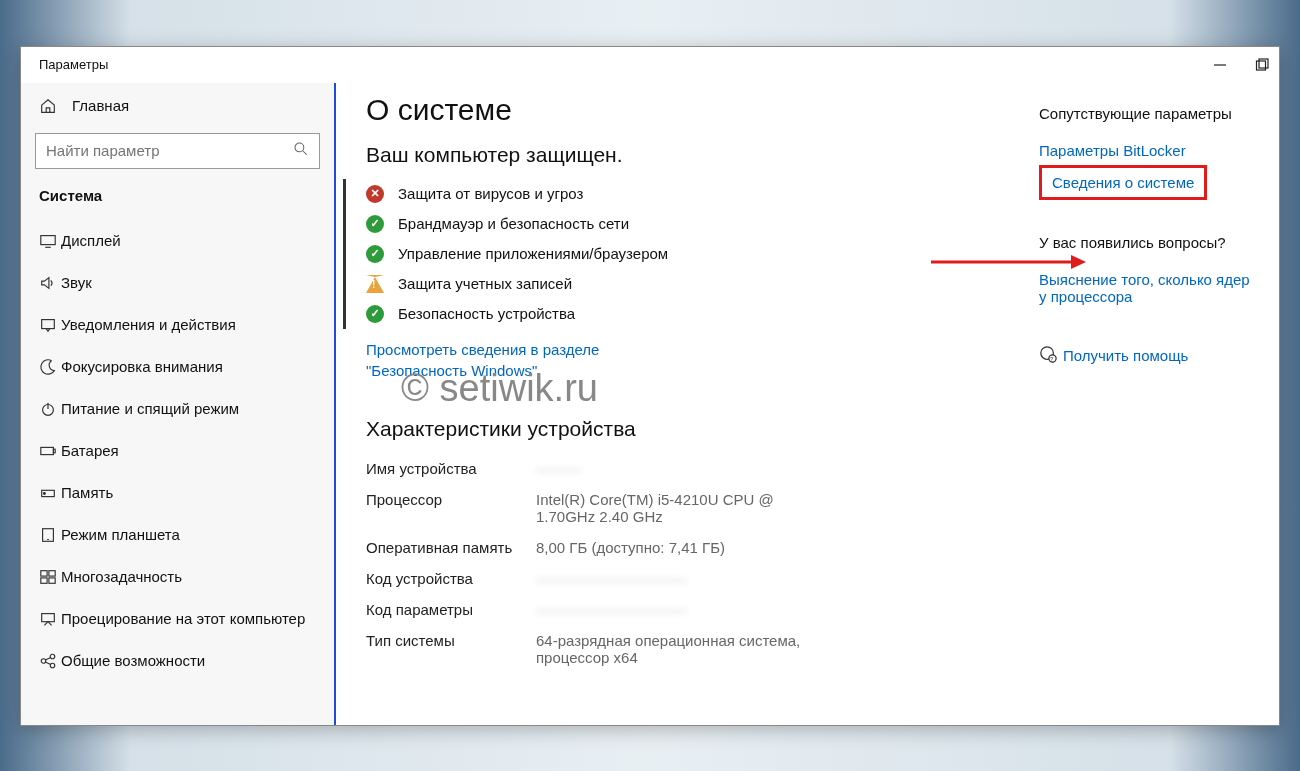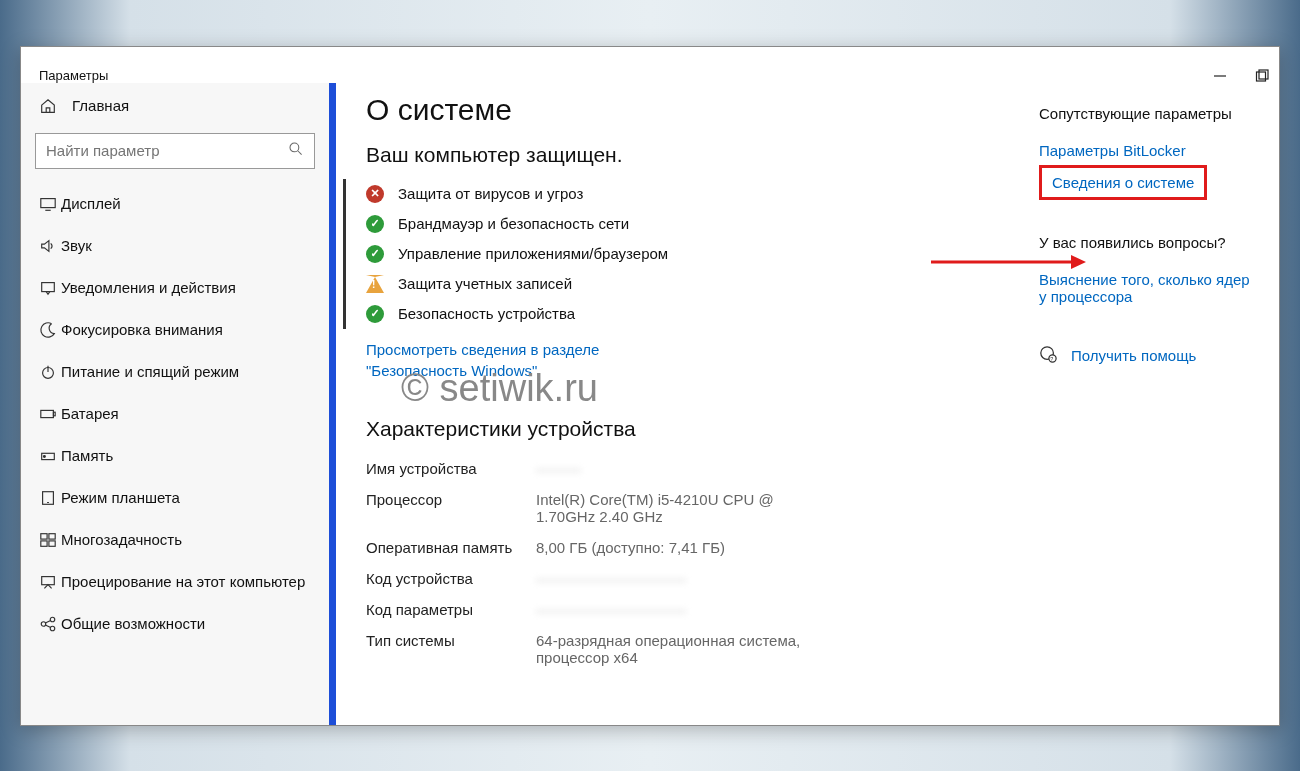--- a/index.html
+++ b/index.html
@@ -12,30 +12,30 @@
 .window {
   width: 1260px; height: 680px; margin: 35px auto;
   background: #ffffff;
   border: 1px solid #888;
   box-shadow: 0 4px 18px rgba(0,0,0,.25);
   display: flex; flex-direction: column;
   position: relative;
   overflow: hidden;
 }
 .titlebar {
-  height: 36px; display: flex; align-items: flex-end;
+  height: 36px; display: flex; align-items: center;
   padding: 0 10px 0 18px; font-size: 13px; color: #111;
 }
 .titlebar .spacer { flex: 1; }
 .titleicons { display:flex; gap:28px; align-items:center; }
 .titleicons span { width:14px; height:14px; display:flex; align-items:center; justify-content:center; cursor:pointer; color:#222;}
 .layout { flex:1; display:flex; overflow:hidden; }
 .sidebar {
   width: 315px; background: #f7f7f7;
-  border-right: 7px solid #1d4ed8;
+  border-right: 2px solid #1d4ed8;
   padding-top: 2px;
   overflow-y: auto;
 }
 .home {
   display:flex; align-items:center; gap:15px;
   padding: 12px 18px; font-size:15px; color:#111;
   cursor:pointer;
 }
 .searchbox {
   margin: 6px 14px 14px; height:36px;
@@ -67,21 +67,21 @@
 .speclist { font-size:15px; color:#222; }
 .specrow { display:flex; padding:7px 0; }
 .speclabel { width:170px; color:#222;}
 .specval { flex:1; color:#666; max-width:300px;}
 
 .rightpane { width:260px; padding:22px 20px 0; font-size:15px;color:#111;}
 .rightpane h3 { font-size:15px; font-weight:400; margin-bottom:14px;}
 .rlink { color:#0067c0; padding:6px 0; cursor:pointer; display:block;}
 .rlink.highlight { border:3px solid #e01b1b; padding:6px 10px; display:inline-block; }
 .rblock { margin-bottom:34px;}
-.helprow{ display:flex;gap:14px;align-items:center;}
+.helprow{ display:flex;gap:6px;align-items:center;}
 
 .leftborder { border-left:3px solid #333; padding-left:20px; margin-left:-23px;}
 
 .watermark {
   position:absolute; left:380px; top:320px;
   font-size:38px; color:#888; font-weight:400; pointer-events:none; white-space:nowrap;
 }
 .arrow {
   position:absolute; left:905px; top:204px; width:160px; height:22px; pointer-events:none;
 }
@@ -124,20 +124,21 @@
       </div>
       <div class="searchbox">
         <input placeholder="Найти параметр" style="">
         <span>
           <svg width="16" height="16" viewBox="0 0 20 20">
               <circle cx="8" cy="8" r="5.5" stroke="#666" fill="none" stroke-width="1.3"></circle>
               <line x1="12.5" y1="12.5" x2="17" y2="17" stroke="#666" stroke-width="1.3"></line>
             </svg>
         </span>
       </div>
+      <div class="section-title">Система</div>
 
       <div class="navitem">
         <span class="navicon">
             <svg viewBox="0 0 20 20">
               <rect x="2" y="4" width="16" height="10"></rect>
               <line x1="7" y1="17" x2="13" y2="17"></line>
             </svg>
           </span>
         <span>Дисплей</span>
       </div>

